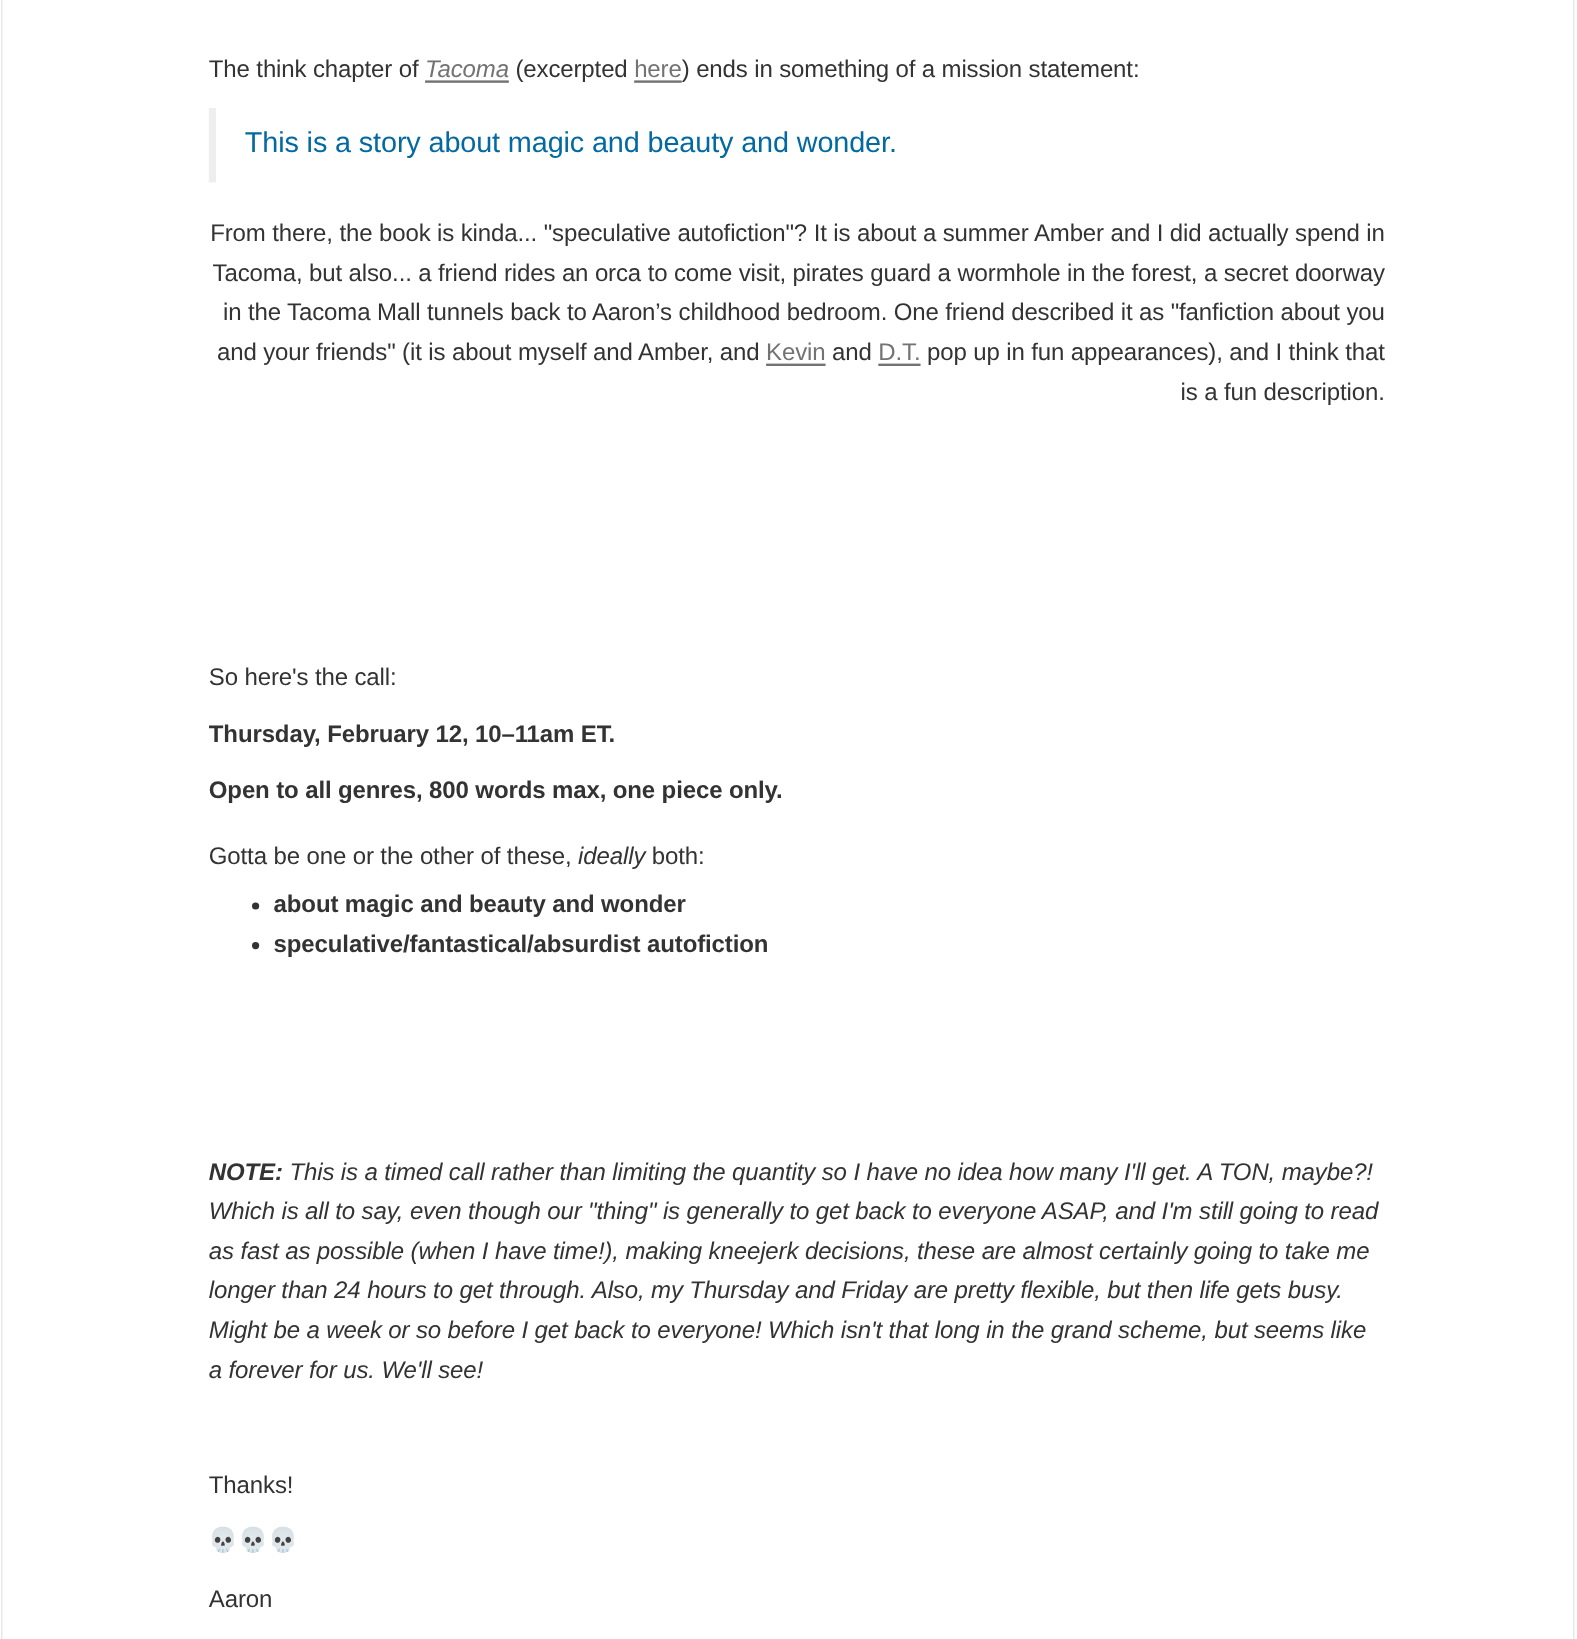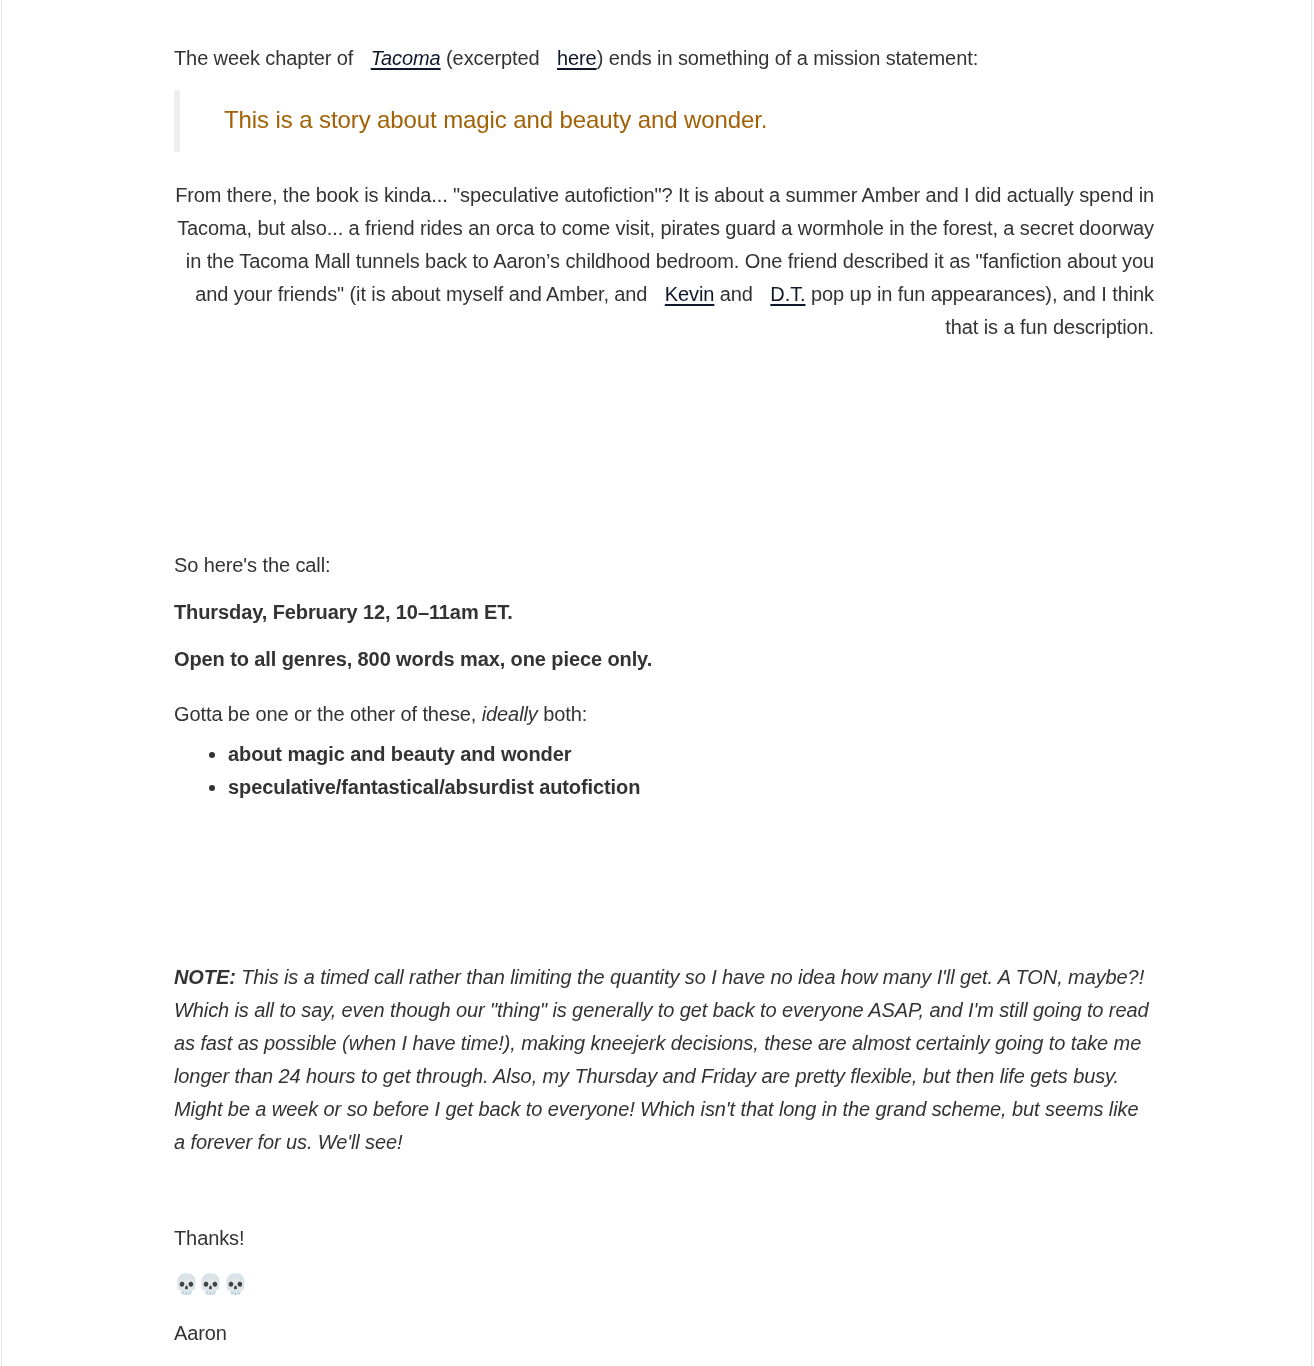--- a/index.html
+++ b/index.html
@@ -11,47 +11,47 @@
   .frame {
     position: absolute; left: 1px; top: 0; width: 1311px; height: 1366px;
     border-left: 1px solid #e4e4e4; border-right: 1px solid #e4e4e4;
     box-sizing: border-box;
   }
   .content {
     position: absolute; left: 174px; top: 0; width: 980px;
     font-size: 20px; line-height: 33px; letter-spacing: -0.1px;
   }
   p { margin: 0; }
-  a { color: #0f172a; text-decoration: underline; text-underline-offset: 3px; margin-left: 12px; }
+  a { color: #737373; text-decoration: underline; text-underline-offset: 3px; }
   .p1 { position: absolute; top: 42px; white-space: nowrap; }
   .quote {
     position: absolute; top: 90px; left: 0; width: 900px; height: 62px;
     border-left: 6px solid #eeeeee; box-sizing: border-box;
-    padding-left: 44px; font-size: 24px; line-height: 60px; color: #a16207;
+    padding-left: 24px; font-size: 24px; line-height: 60px; color: #0369a1;
   }
   .p2 { position: absolute; top: 179px; width: 980px; text-align: right; }
   .p3 { position: absolute; top: 549px; }
   .b1 { position: absolute; top: 596px; font-weight: bold; }
   .b2 { position: absolute; top: 643px; font-weight: bold; }
   .b3 { position: absolute; top: 698px; font-weight: normal; }
   ul { position: absolute; top: 738px; margin: 0; padding-left: 54px; font-weight: bold; }
   ul li { line-height: 33px; }
   .note { position: absolute; top: 961px; width: 980px; font-style: italic; }
   .thanks { position: absolute; top: 1222px; }
   .emoji { position: absolute; top: 1268px; font-size: 20px; }
   .sign { position: absolute; top: 1317px; text-align: center; }
 </style>
 </head>
 <body>
 
 <div class="frame"></div>
 
 <div class="content">
 
-  <p class="p1"><span>The week chapter of </span><a href="#"><em>Tacoma</em></a><span> (excerpted </span><a href="#">here</a><span>) ends in something of a mission statement:</span></p>
+  <p class="p1"><span>The think chapter of </span><a href="#"><em>Tacoma</em></a><span> (excerpted </span><a href="#">here</a><span>) ends in something of a mission statement:</span></p>
 
   <blockquote class="quote" style="margin:0;">This is a story about magic and beauty and wonder.</blockquote>
 
   <p class="p2"><span>From there, the book is kinda... "speculative autofiction"? It is about a summer Amber and I did actually spend in Tacoma, but also... a friend rides an orca to come visit, pirates guard a wormhole in the forest, a secret doorway in the Tacoma Mall tunnels back to Aaron’s childhood bedroom. One friend described it as "fanfiction about you and your friends" (it is about myself and Amber, and </span><a href="#">Kevin</a><span> and </span><a href="#">D.T.</a><span> pop up in fun appearances), and I think that is a fun description.</span></p>
 
   <p class="p3">So here's the call:</p>
 
   <p class="b1">Thursday, February 12, 10–11am ET.</p>
 
   <p class="b2">Open to all genres, 800 words max, one piece only.</p>

